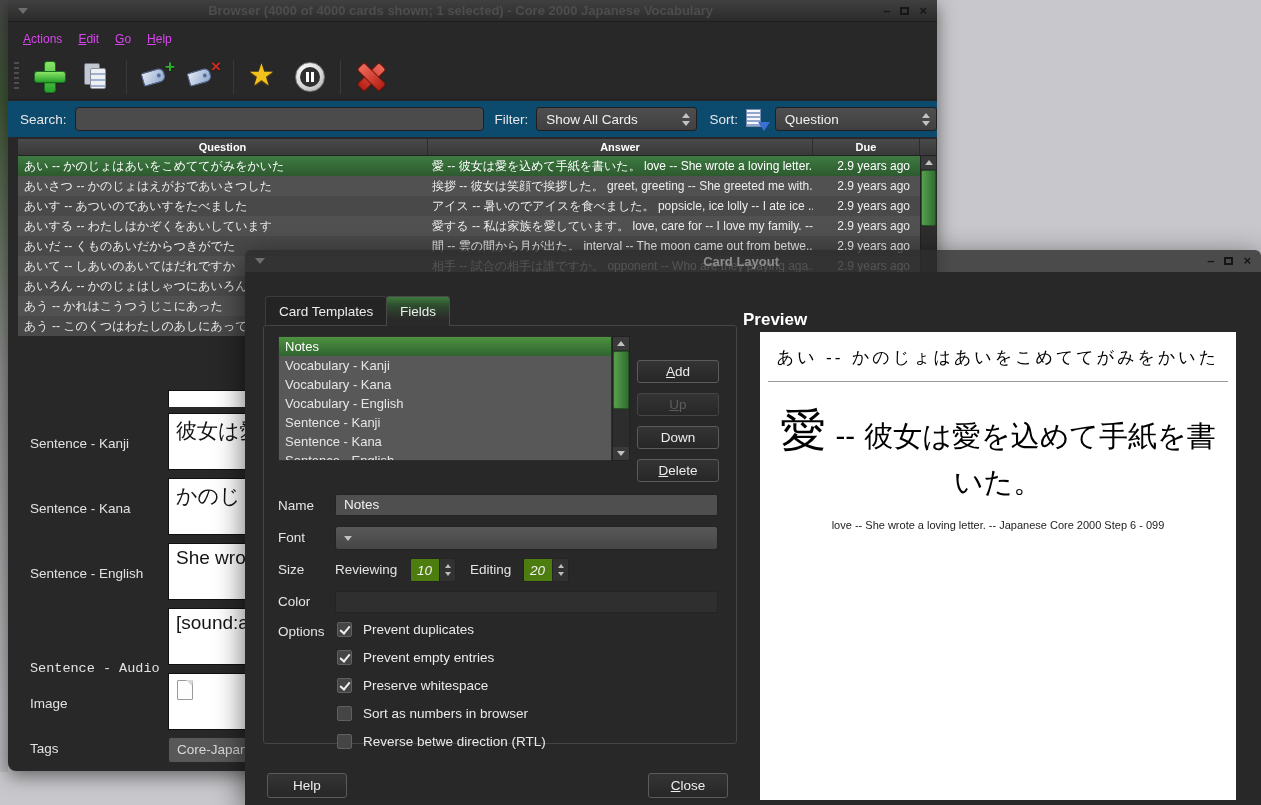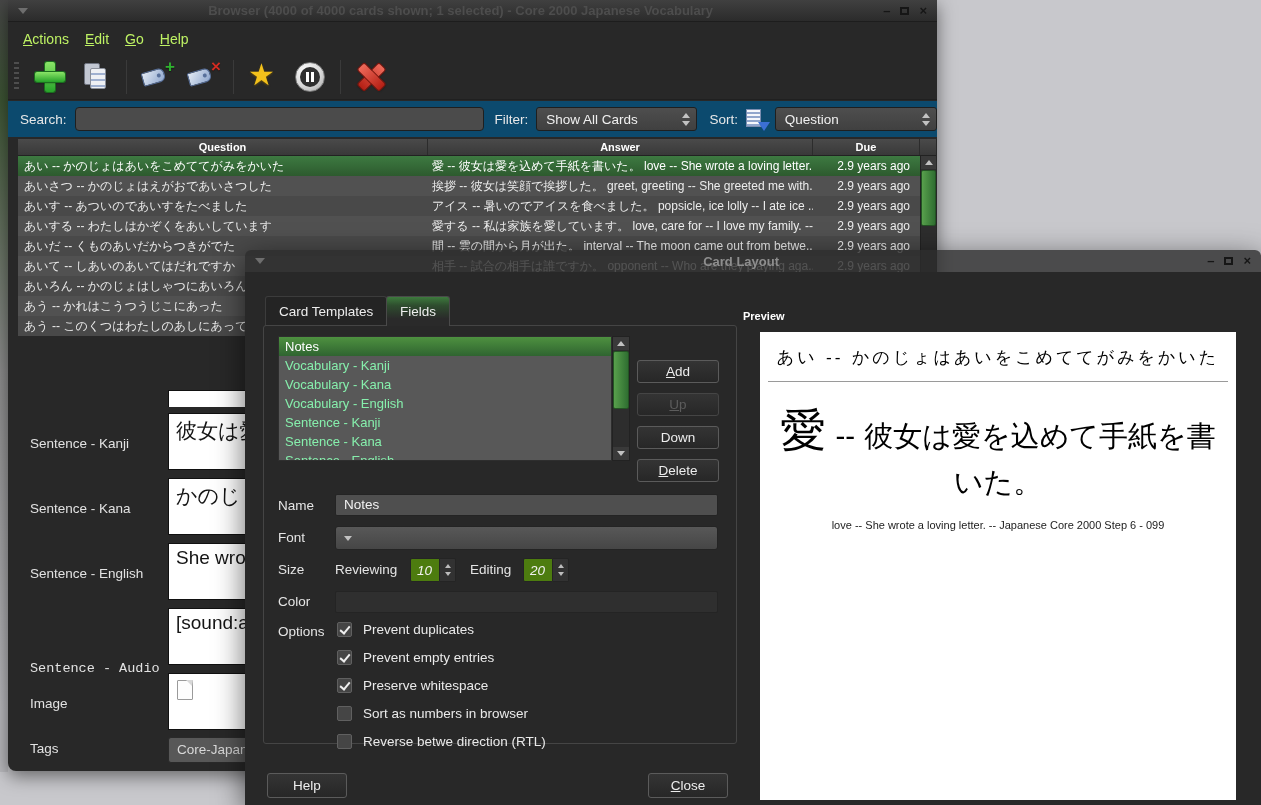--- a/index.html
+++ b/index.html
@@ -24,21 +24,21 @@
     border-radius:0; }
   .titlebar .tb-title { flex:1; text-align:center; overflow:hidden; white-space:nowrap; }
   .tb-chevron { width:0;height:0;border-left:5px solid transparent;border-right:5px solid transparent;
     border-top:6px solid #6e6e6e; margin:0 10px; }
   .tb-controls { display:flex; gap:10px; margin-right:10px; align-items:center; }
   .tb-btn { color:#161616; font-size:13px; font-weight:bold; line-height:12px; }
   .tb-box { width:9px; height:8px; border:2px solid #161616; }
 
   .menubar { position:absolute; left:0; top:23px; right:0; height:31px;
     display:flex; align-items:center; padding-left:7px; background:#282828; }
-  .menu-item { display:inline-block; color:#bef264; font-size:14px; padding:4px 8px; }
+  .menu-item { display:inline-block; color:#d946ef; font-size:12px; padding:4px 8px; }
   .menu-item::first-letter { text-decoration:underline; }
 
   
   .toolbar { position:absolute; left:0; top:54px; right:0; height:46px;
     display:flex; align-items:center; background:#282828; border-bottom:1px solid #202020; }
   .grip { width:5px; height:30px; margin:0 8px 0 6px;
     background:repeating-linear-gradient(to bottom,#4e4e4e 0 2px,transparent 2px 5px); }
   .tool { width:38px; height:38px; position:relative; margin:0 4px; }
   .tsep { width:1px; height:34px; background:#1b1b1b; border-right:1px solid #3a3a3a; margin:0 7px; }
 
@@ -151,21 +151,21 @@
   .tab { position:absolute; top:24px; height:30px; display:inline-flex; align-items:center;
     padding:0 13px; color:#ededed; font-size:13.5px;
     background:#242424; border:1px solid #3c3c3c; border-bottom:none; border-radius:3px 3px 0 0; }
   .tab.active { background:linear-gradient(#3d7a3d 0%,#2e4c2e 30%,#2a2a2a 75%);
     border-color:#4a4a4a; z-index:2; }
   .groupbox { position:absolute; left:18px; top:53px; width:474px; height:419px;
     border:1px solid #454545; border-radius:3px; }
 
   .field-list { position:absolute; left:33px; top:64px; width:334px; height:125px;
     background:#585858; border:1px solid #2e2e2e; overflow:hidden; }
-  .fl-item { height:19px; line-height:19px; padding-left:6px; color:#86efac; font-size:13px;
+  .fl-item { height:19px; line-height:19px; padding-left:6px; color:#e5e5e5; font-size:13px;
     white-space:nowrap; }
   .fl-item.selected { background:linear-gradient(#4e9140,#2f6430); color:#fff; }
   .fl-scroll { position:absolute; left:367px; top:64px; width:18px; height:125px;
     background:#2d2d2d; border:1px solid #222; }
   .fl-btn { height:13px; background:#3a3a3a; display:flex; align-items:center; justify-content:center; }
   .fl-thumb { margin-top:1px; height:58px; background:linear-gradient(to right,#58a04c,#2f6e31);
     border:1px solid #245424; border-radius:2px; }
   .fl-down { position:absolute; bottom:0; left:0; right:0; }
 
   .btn { position:absolute; width:82px; height:23px; background:linear-gradient(#343434,#272727);
@@ -195,21 +195,21 @@
     border-top:4.5px solid #bdbdbd; }
 
   .cb-row { position:absolute; display:flex; align-items:center; gap:11px; }
   .cb { width:15px; height:15px; background:#454545; border:1px solid #606060; border-radius:2px;
     position:relative; }
   .cb.checked::after { content:""; position:absolute; left:2px; top:3px; width:8px; height:4px;
     border-left:2px solid #efefef; border-bottom:2px solid #efefef; transform:rotate(-50deg); }
   .cb-label { color:#eaeaea; font-size:13.5px; }
 
   
-  .preview-title { position:absolute; left:498px; top:38px; color:#ffffff; font-size:11px;
+  .preview-title { position:absolute; left:498px; top:38px; color:#ffffff; font-size:17px;
     font-weight:bold; }
   .preview-card { position:absolute; left:515px; top:60px; width:476px; height:468px;
     background:#ffffff; color:#000; text-align:center; overflow:hidden; }
   .pv-question { margin-top:14px; font-family:"DejaVu Serif", serif; font-size:17px;
     letter-spacing:3px; }
   .pv-hr { border:none; border-top:1px solid #9a9a9a; margin:12px 8px 0 8px; }
   .pv-answer { margin:16px auto 0 auto; width:440px; font-family:"DejaVu Serif", serif;
     font-size:29px; line-height:1.4; }
   .pv-answer .big { font-size:46px; }
   .pv-meta { margin-top:16px; font-size:11px; color:#1c1c1c; }

